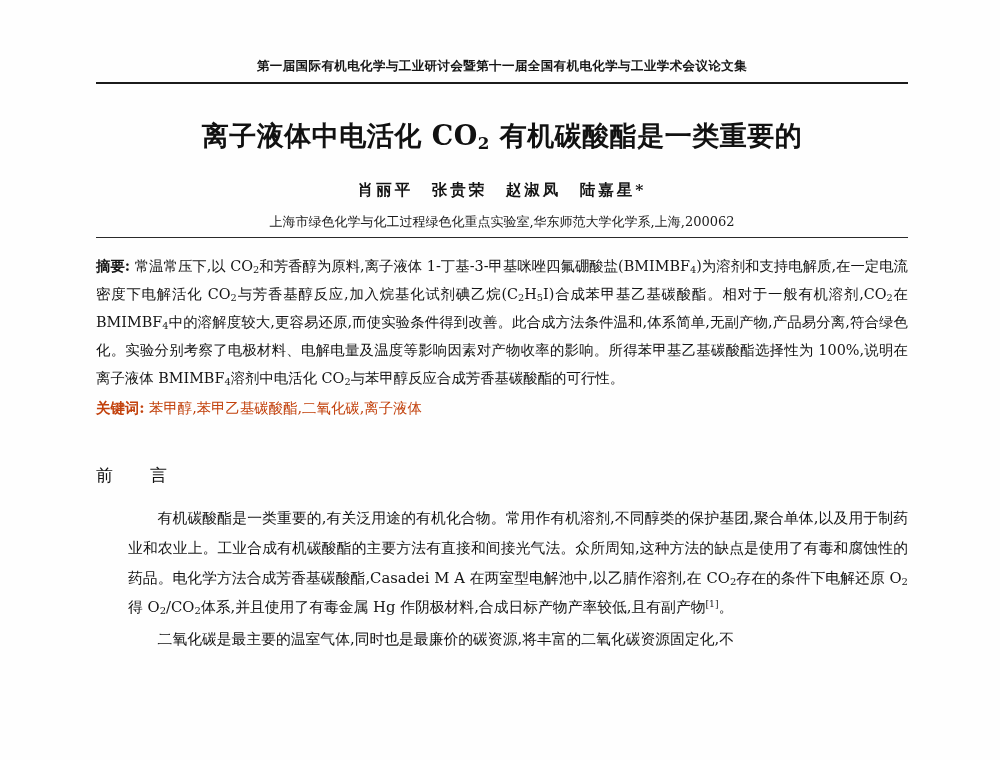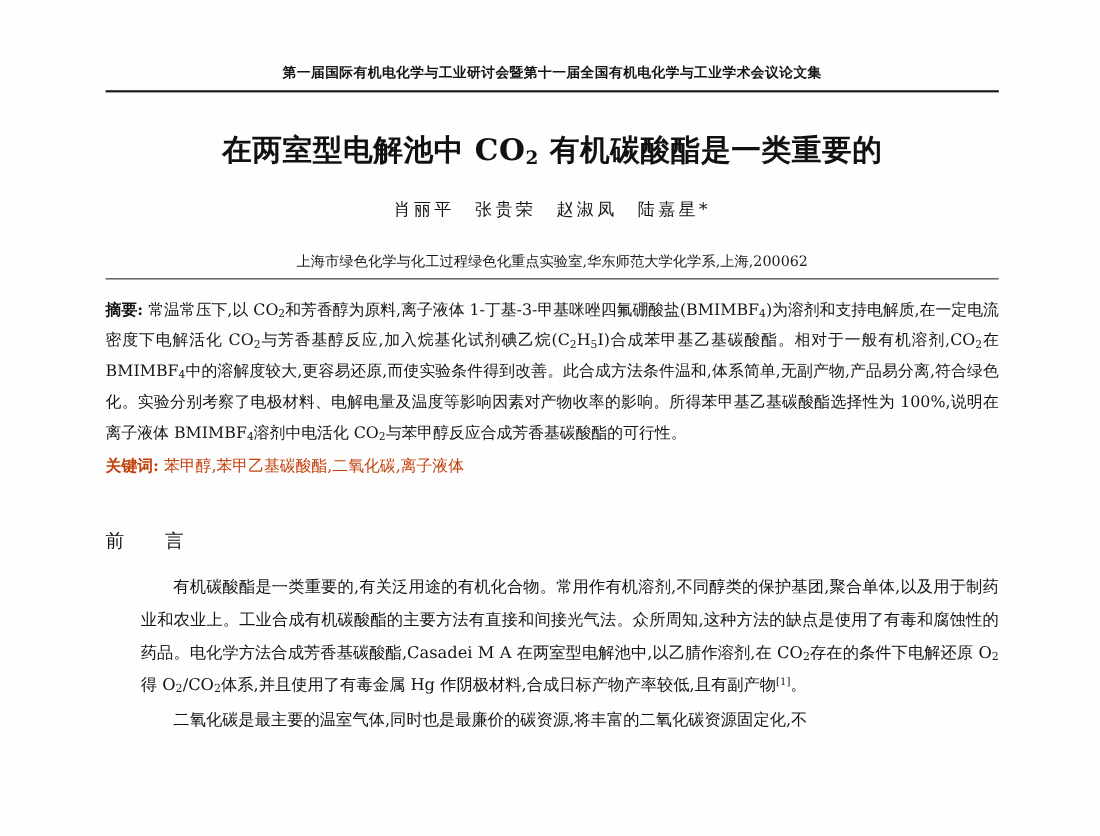--- a/index.html
+++ b/index.html
@@ -58,27 +58,27 @@
   .title sub {
     font-size: 0.62em;
     vertical-align: -0.22em;
   }
 
   
   .authors {
     margin-top: 26px;
     text-align: center;
     font-size: 15.5px;
-    font-weight: normal;
+    font-weight: bold;
     letter-spacing: 3px;
     color: #141414;
     font-family: "DejaVu Serif", "Liberation Serif", serif;
   }
   .affiliation {
-    margin-top: 28px;
+    margin-top: 12px;
     text-align: center;
     font-size: 13px;
     color: #1a1a1a;
     font-family: "DejaVu Serif", "Liberation Serif", serif;
   }
   .affil-rule {
     margin: 6px auto 0 auto;
     width: 100%;
     border-top: 1px solid #2a2a2a;
   }
@@ -140,21 +140,21 @@
 </style>
 </head>
 <body>
 
 <div class="page">
   <div class="content">
 
     <div class="running-head">第一届国际有机电化学与工业研讨会暨第十一届全国有机电化学与工业学术会议论文集</div>
     <div class="head-rule"></div>
 
-    <h1 class="title"><span>在两室型电解池中 CO</span><sub>2</sub><span> 有机碳酸酯是一类重要的</span></h1>
+    <h1 class="title"><span>离子液体中电活化 CO</span><sub>2</sub><span> 有机碳酸酯是一类重要的</span></h1>
 
     <div class="authors">肖丽平　张贵荣　赵淑凤　陆嘉星*</div>
     <div class="affiliation">上海市绿色化学与化工过程绿色化重点实验室,华东师范大学化学系,上海,200062</div>
     <div class="affil-rule"></div>
 
     <div class="abstract"><span class="lead">摘要:</span> <span>常温常压下,以 CO</span><sub>2</sub><span>和芳香醇为原料,离子液体 1-丁基-3-甲基咪唑四氟硼酸盐(BMIMBF</span><sub>4</sub><span>)为溶剂和支持电解质,在一定电流密度下电解活化 CO</span><sub>2</sub><span>与芳香基醇反应,加入烷基化试剂碘乙烷(C</span><sub>2</sub><span>H</span><sub>5</sub><span>I)合成苯甲基乙基碳酸酯。相对于一般有机溶剂,CO</span><sub>2</sub><span>在 BMIMBF</span><sub>4</sub><span>中的溶解度较大,更容易还原,而使实验条件得到改善。此合成方法条件温和,体系简单,无副产物,产品易分离,符合绿色化。实验分别考察了电极材料、电解电量及温度等影响因素对产物收率的影响。所得苯甲基乙基碳酸酯选择性为 100%,说明在离子液体 BMIMBF</span><sub>4</sub><span>溶剂中电活化 CO</span><sub>2</sub><span>与苯甲醇反应合成芳香基碳酸酯的可行性。</span></div>
 
     <div class="keywords"><span class="lead">关键词:</span> <span>苯甲醇,苯甲乙基碳酸酯,二氧化碳,离子液体</span></div>
 
     <h2 class="section-title">前　言</h2>

